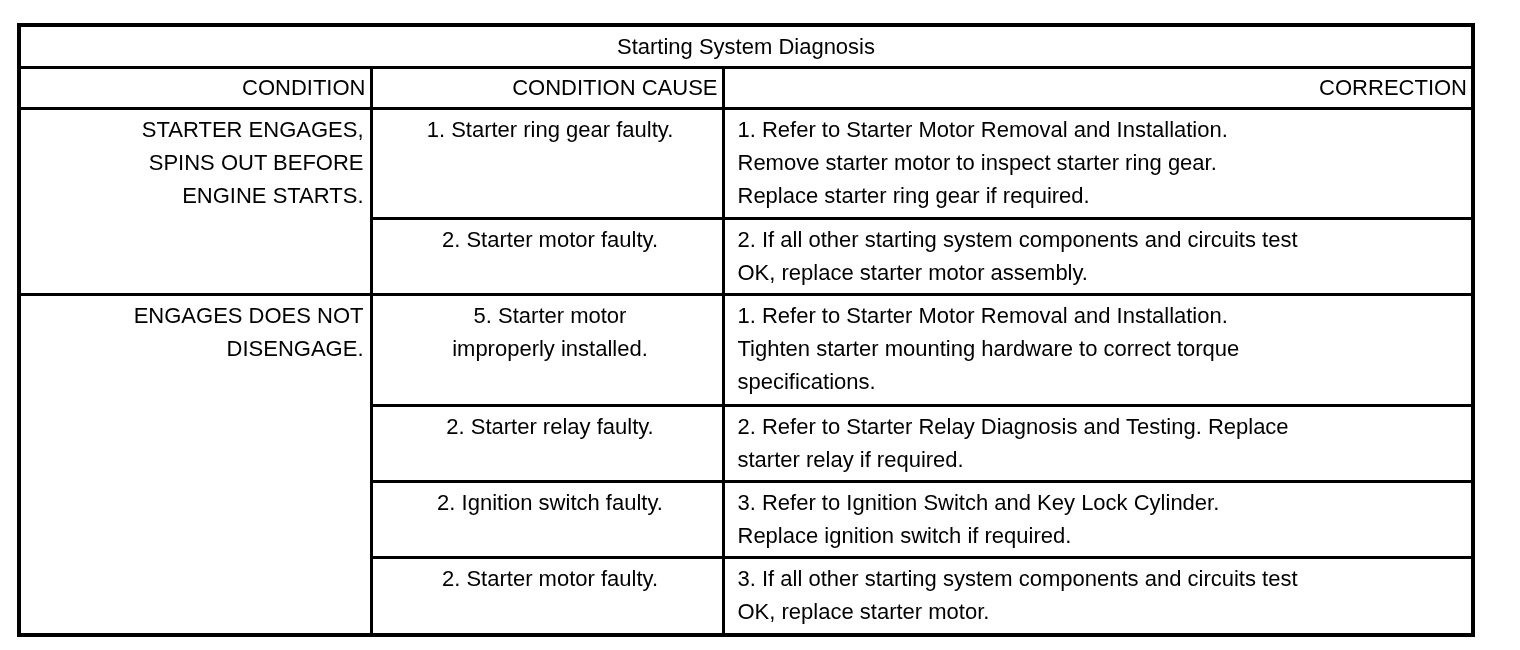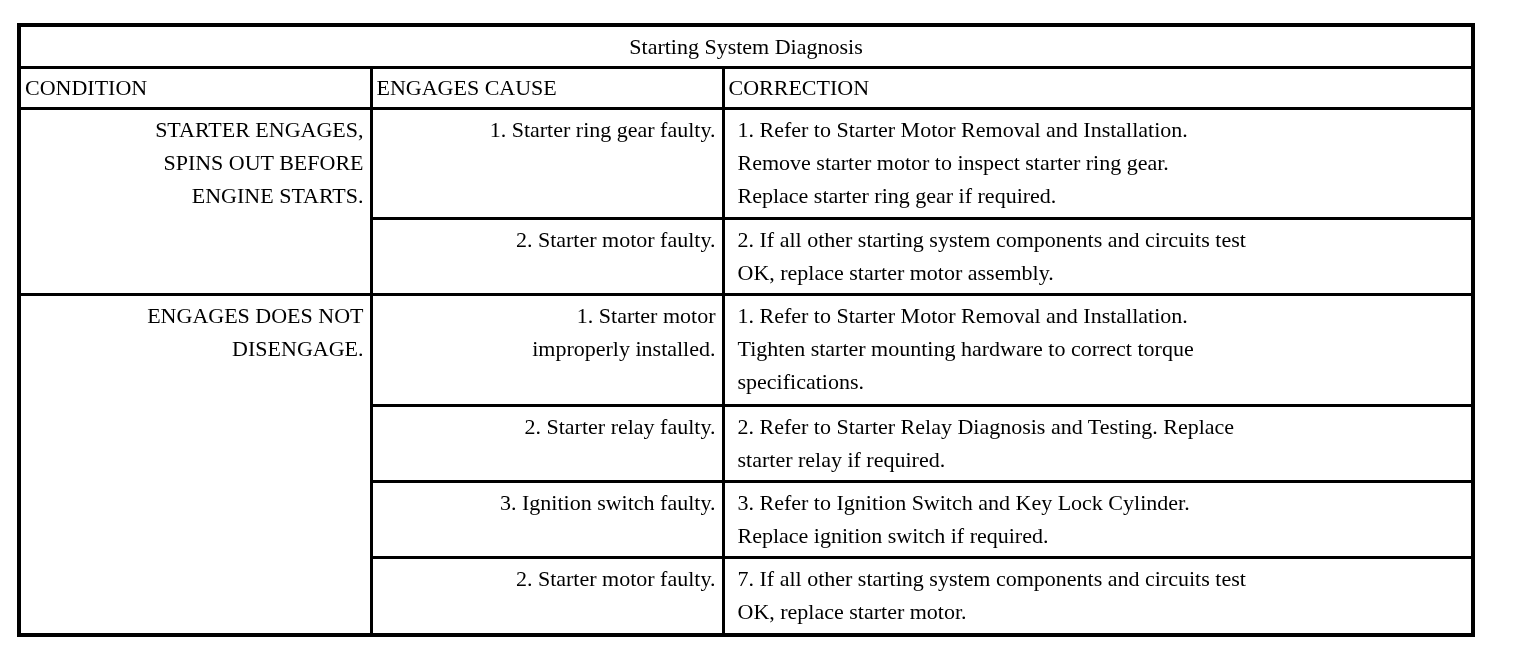--- a/index.html
+++ b/index.html
@@ -2,21 +2,21 @@
 <html><head>
 <meta charset="utf-8">
 <style>
   * { margin: 0; padding: 0; box-sizing: border-box; }
   html, body { background: #ffffff; }
   .page {
     position: relative;
     width: 1520px;
     height: 650px;
     background: #ffffff;
-    font-family: Liberation Serif, serif;
+    font-family: Liberation Sans, sans-serif;
     color: #000000;
   }
   table.diag {
     position: absolute;
     left: 17px;
     top: 23px;
     width: 1454px;
     border-collapse: collapse;
     table-layout: fixed;
     border: 4px solid #000000;
@@ -28,34 +28,34 @@
     font-weight: normal;
     overflow: hidden;
   }
   td.title-cell {
     text-align: center;
     vertical-align: middle;
     height: 42px;
     padding: 2px 4px;
   }
   th.head-cell {
-    text-align: left;
+    text-align: right;
     vertical-align: middle;
     height: 41px;
     padding: 2px 4px;
   }
   td.cond-cell {
     vertical-align: top;
     text-align: right;
     padding: 3px 6px 4px 8px;
     white-space: pre-line;
   }
   td.cause-cell {
     vertical-align: top;
-    text-align: right;
+    text-align: center;
     padding: 3px 6px 4px 12px;
     white-space: pre-line;
   }
   td.corr-cell {
     vertical-align: top;
     text-align: left;
     padding: 3px 8px 4px 13px;
     white-space: pre-line;
   }
 </style>
@@ -68,56 +68,56 @@
       <col style="width:352px">
       <col style="width:352px">
       <col style="width:750px">
     </colgroup>
     <tbody>
       <tr style="height:42px">
         <td class="title-cell" colspan="3">Starting System Diagnosis</td>
       </tr>
       <tr style="height:41px">
         <th class="head-cell">CONDITION</th>
-        <th class="head-cell">ENGAGES CAUSE</th>
+        <th class="head-cell">CONDITION CAUSE</th>
         <th class="head-cell">CORRECTION</th>
       </tr>
       <tr style="height:110px">
         <td class="cond-cell" rowspan="2">STARTER ENGAGES,
 SPINS OUT BEFORE
 ENGINE STARTS.</td>
         <td class="cause-cell">1. Starter ring gear faulty.</td>
         <td class="corr-cell">1. Refer to Starter Motor Removal and Installation.
 Remove starter motor to inspect starter ring gear.
 Replace starter ring gear if required.</td>
       </tr>
       <tr style="height:74px">
         <td class="cause-cell">2. Starter motor faulty.</td>
         <td class="corr-cell">2. If all other starting system components and circuits test
 OK, replace starter motor assembly.</td>
       </tr>
       <tr style="height:111px">
         <td class="cond-cell" rowspan="4">ENGAGES DOES NOT
 DISENGAGE.</td>
-        <td class="cause-cell">1. Starter motor
+        <td class="cause-cell">5. Starter motor
 improperly installed.</td>
         <td class="corr-cell">1. Refer to Starter Motor Removal and Installation.
 Tighten starter mounting hardware to correct torque
 specifications.</td>
       </tr>
       <tr style="height:76px">
         <td class="cause-cell">2. Starter relay faulty.</td>
         <td class="corr-cell">2. Refer to Starter Relay Diagnosis and Testing. Replace
 starter relay if required.</td>
       </tr>
       <tr style="height:75px">
-        <td class="cause-cell">3. Ignition switch faulty.</td>
+        <td class="cause-cell">2. Ignition switch faulty.</td>
         <td class="corr-cell">3. Refer to Ignition Switch and Key Lock Cylinder.
 Replace ignition switch if required.</td>
       </tr>
       <tr style="height:78px">
         <td class="cause-cell">2. Starter motor faulty.</td>
-        <td class="corr-cell">7. If all other starting system components and circuits test
+        <td class="corr-cell">3. If all other starting system components and circuits test
 OK, replace starter motor.</td>
       </tr>
     </tbody>
   </table>
 </div>
 
 </body></html>

